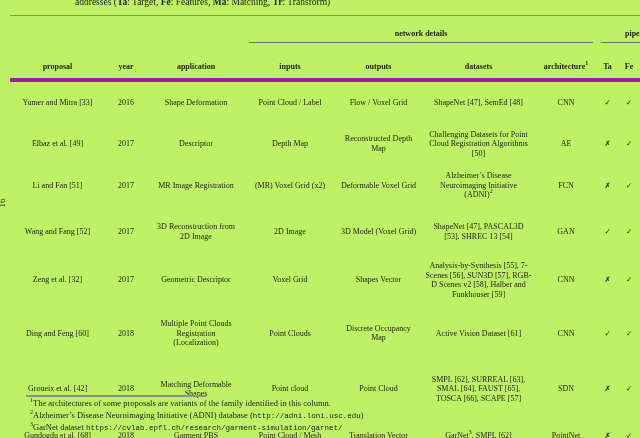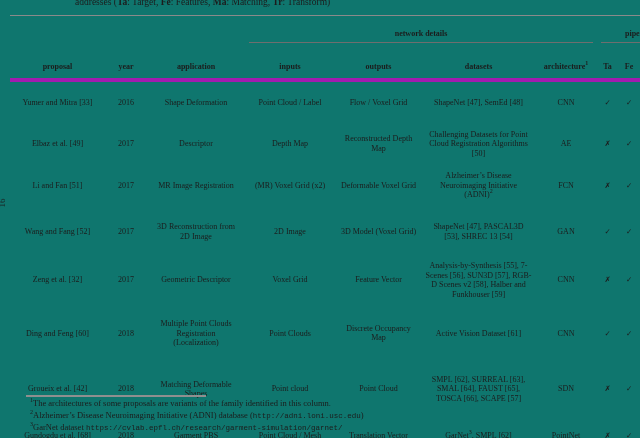--- a/index.html
+++ b/index.html
@@ -1,17 +1,17 @@
 <!DOCTYPE html>
 <html><head>
 <meta charset="utf-8">
 <style>
   html,body{margin:0;padding:0;background:#fff;}
   .sheet{
-    position:relative;width:640px;height:438px;background:#0f766e;overflow:hidden;
+    position:relative;width:640px;height:438px;background:#bef264;overflow:hidden;
     font-family:"Liberation Serif", serif;color:#1c1c1c;
   }
   
   .caption{position:absolute;top:-3px;left:75px;font-size:9.5px;white-space:nowrap;}
   .caption .b{font-weight:bold;}
   
   table.survey{
     position:absolute;top:15px;left:10px;width:670px;
     border-collapse:collapse;table-layout:fixed;
     font-size:8px;line-height:9.5px;
@@ -127,21 +127,21 @@
         <td>GAN</td>
         <td class="mark">✓</td>
         <td class="mark">✓</td>
 
       </tr>
       <tr class="r5">
         <td class="c-proposal">Zeng et al. [32]</td>
         <td>2017</td>
         <td class="c-application">Geometric Descriptor</td>
         <td>Voxel Grid</td>
-        <td class="c-outputs">Feature Vector</td>
+        <td class="c-outputs">Shapes Vector</td>
         <td class="c-datasets"><span>Analysis-by-Synthesis [55], 7-Scenes [56], SUN3D [57], RGB-D Scenes v2 [58], Halber and Funkhouser [59]</span><sup></sup><span></span></td>
         <td>CNN</td>
         <td class="mark x">✗</td>
         <td class="mark">✓</td>
 
       </tr>
       <tr class="r6">
         <td class="c-proposal">Ding and Feng [60]</td>
         <td>2018</td>
         <td class="c-application">Multiple Point Clouds Registration (Localization)</td>

